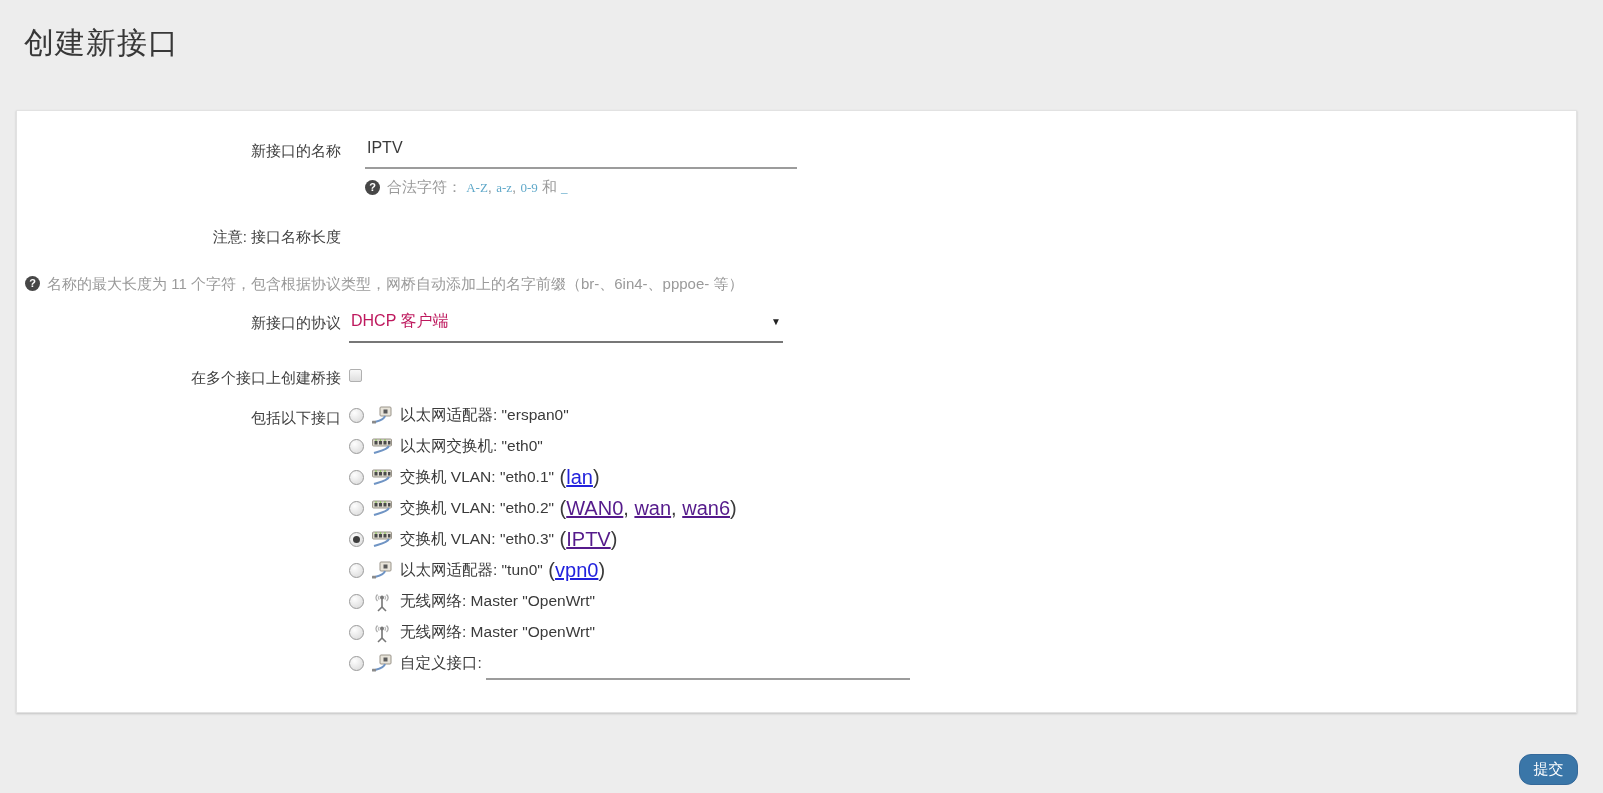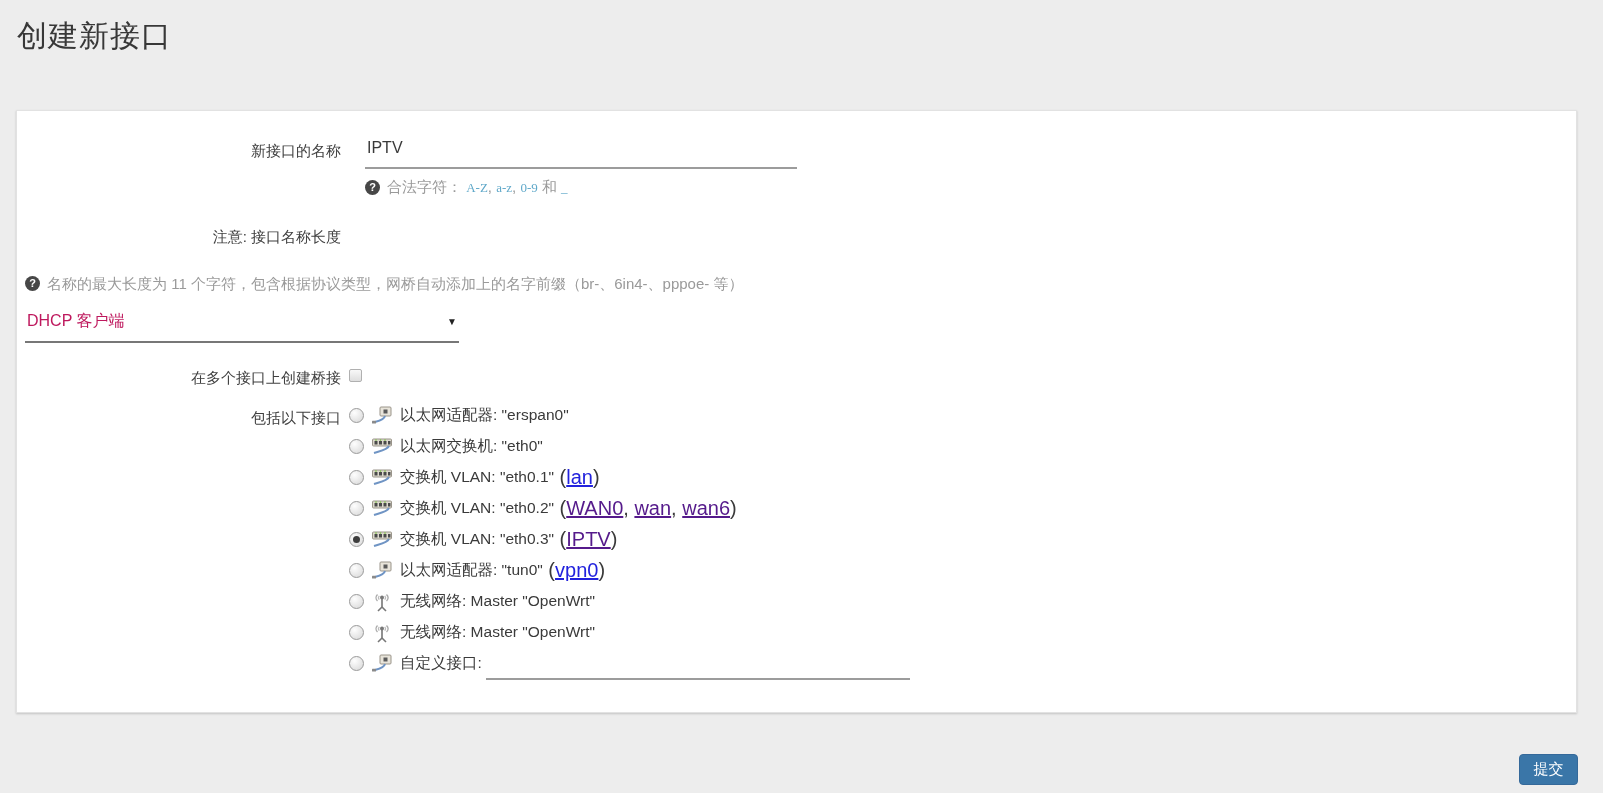--- a/index.html
+++ b/index.html
@@ -3,21 +3,21 @@
 <meta charset="utf-8">
 <style>
   html,body{margin:0;padding:0;}
   body{
     width:1603px;height:793px;position:relative;overflow:hidden;
     background:#ededed;
     font-family:"Liberation Sans","DejaVu Sans",sans-serif;
     color:#3f3f3f;
   }
   h1.page-title{
-    position:absolute;left:13px;top:12px;margin:4px;
+    position:absolute;left:13px;top:12px;margin:11px;
     font-size:30px;font-weight:400;color:#383838;letter-spacing:1px;
   }
   .panel{
     position:absolute;left:16px;top:110px;width:1561px;height:603px;
     background:#fff;border:1px solid #e2e2e2;box-sizing:border-box;
     box-shadow:0 1px 2px rgba(0,0,0,.18);
     padding-top:28px;
   }
   .frow{display:flex;align-items:flex-start;}
   .flabel{
@@ -75,21 +75,21 @@
   .opt-links a{color:#2222dd;text-decoration:underline;cursor:pointer;}
   .opt-links a.visited{color:#551a8b;}
   .custom-input{
     display:inline-block;width:424px;height:18px;
     border-bottom:2px solid #9c9c9c;margin-left:4px;
     transform:translateY(6px);cursor:text;
   }
   
   .submit-btn{
     position:absolute;left:1519px;top:754px;width:59px;height:31px;
-    background:#3a76a8;border:1px solid #35699a;border-radius:4px;
+    background:#3a76a8;border:1px solid #35699a;border-radius:12px;
     color:#fff;font-size:15px;box-sizing:border-box;
     display:flex;align-items:center;justify-content:center;cursor:pointer;
   }
   
   .row-name{margin-top:0;gap:16px;}
   .row-note{margin-top:28px;flex-direction:column;}
   .row-note .hint{margin-top:27px;}
   .row-proto{margin-top:18px;}
   .row-bridge{margin-top:23px;}
   .row-ifaces{margin-top:12px;}
@@ -119,20 +119,21 @@
     <div class="flabel">注意: 接口名称长度</div>
     <div class="fctl">
       <div class="hint">
         <span class="help">?</span>
         <span class="hint-text">名称的最大长度为 11 个字符，包含根据协议类型，网桥自动添加上的名字前缀（br-、6in4-、pppoe- 等）</span>
       </div>
     </div>
   </div>
 
   <div class="frow row-proto">
+    <div class="flabel">新接口的协议</div>
     <div class="fctl">
       <div class="select">
         <span class="sel-value">DHCP 客户端</span>
         <span class="sel-arrow">▼</span>
       </div>
     </div>
   </div>
 
   <div class="frow row-bridge">
     <div class="flabel">在多个接口上创建桥接</div>

